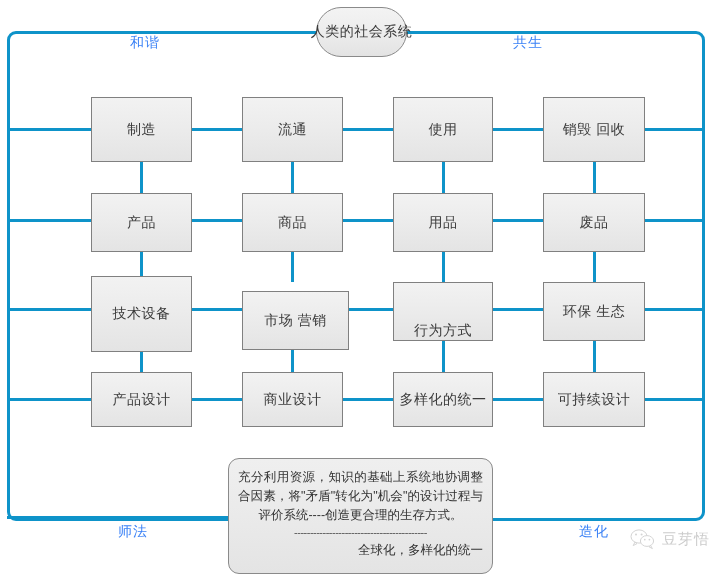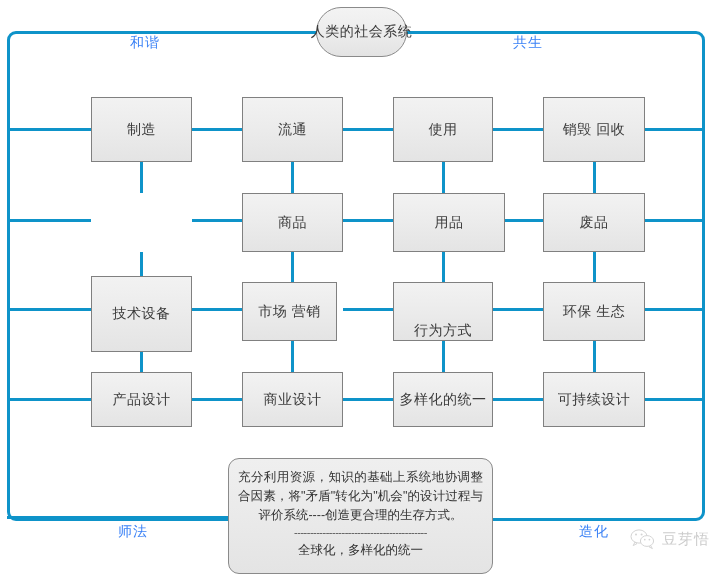--- a/index.html
+++ b/index.html
@@ -106,21 +106,21 @@
   }
   .statement .divider {
     color: #555555;
     font-size: 11px;
     line-height: 15px;
     letter-spacing: -0.5px;
     overflow: hidden;
     white-space: nowrap;
   }
   .statement .tagline {
-    text-align: center;
+    text-align: right;
     padding-top: 1px;
   }
 
   
   .watermark {
     position: absolute;
     left: 630px;
     top: 528px;
     display: flex;
     align-items: center;
@@ -194,34 +194,37 @@
   <div class="node" style="left:242px;top:97px; width:101px; height:65px;">
     <span>流通</span>
   </div>
   <div class="node" style="left:393px;top:97px; width:100px; height:65px;">
     <span>使用</span>
   </div>
   <div class="node" style="left:543px;top:97px; width:102px; height:65px;">
     <span>销毁 回收</span>
   </div>
 
+  <div class="node" style="left:91px; top:193px; width:101px; height:59px;">
+    <span>产品</span>
+  </div>
   <div class="node" style="left:242px;top:193px; width:101px; height:59px;">
     <span>商品</span>
   </div>
-  <div class="node" style="left:393px;top:193px; width:112px; height:59px;">
+  <div class="node" style="left:393px;top:193px; width:100px; height:59px;">
     <span>用品</span>
   </div>
   <div class="node" style="left:543px;top:193px; width:102px; height:59px;">
     <span>废品</span>
   </div>
 
   <div class="node" style="left:91px; top:276px; width:101px; height:76px;">
     <span>技术设备</span>
   </div>
-  <div class="node" style="left:242px;top:282px; width:95px; height:59px;">
+  <div class="node" style="left:242px;top:291px; width:107px; height:59px;">
     <span>市场 营销</span>
   </div>
   <div class="node" style="left:393px;top:282px; width:100px; height:59px;align-items:flex-end;">
     <span>行为方式</span>
   </div>
   <div class="node" style="left:543px;top:282px; width:102px; height:59px;">
     <span>环保 生态</span>
   </div>
 
   <div class="node" style="left:91px; top:372px; width:101px; height:55px;">

